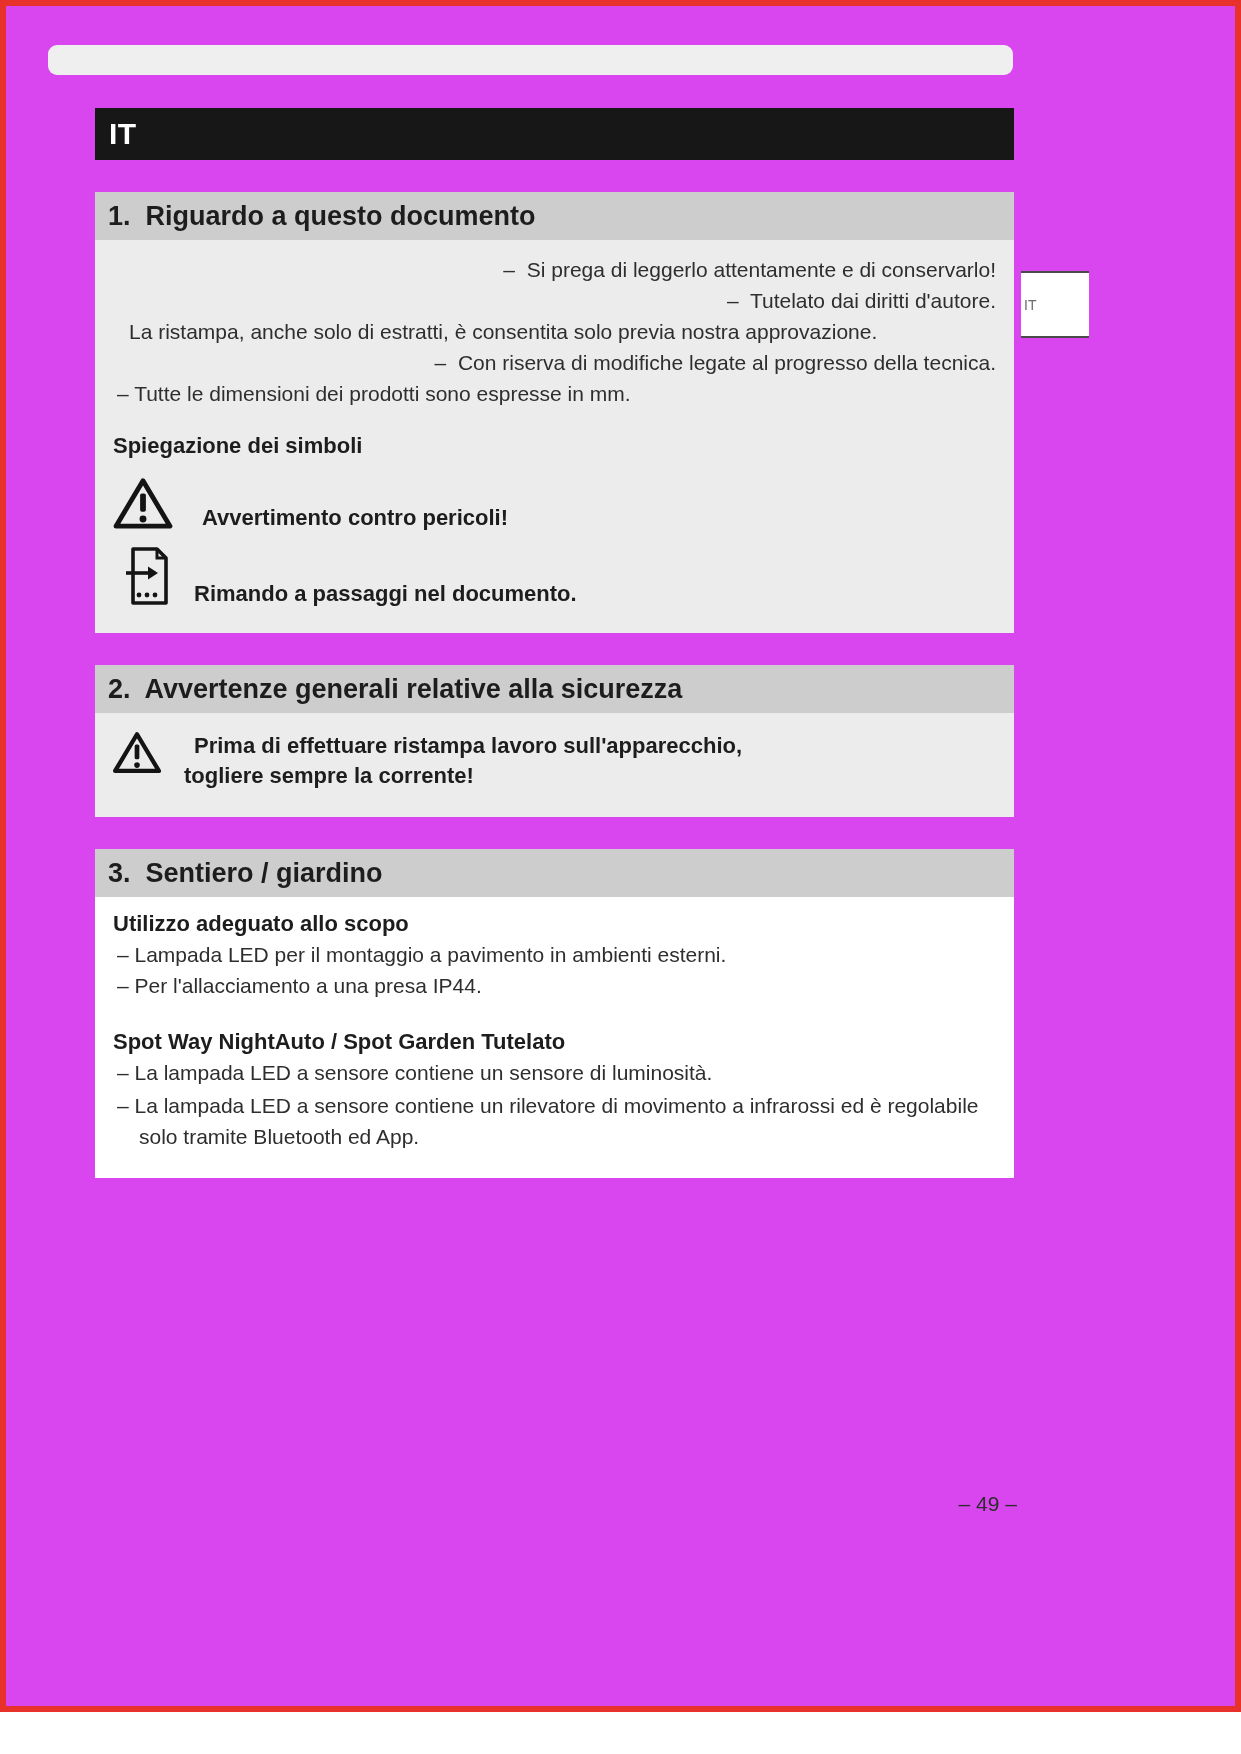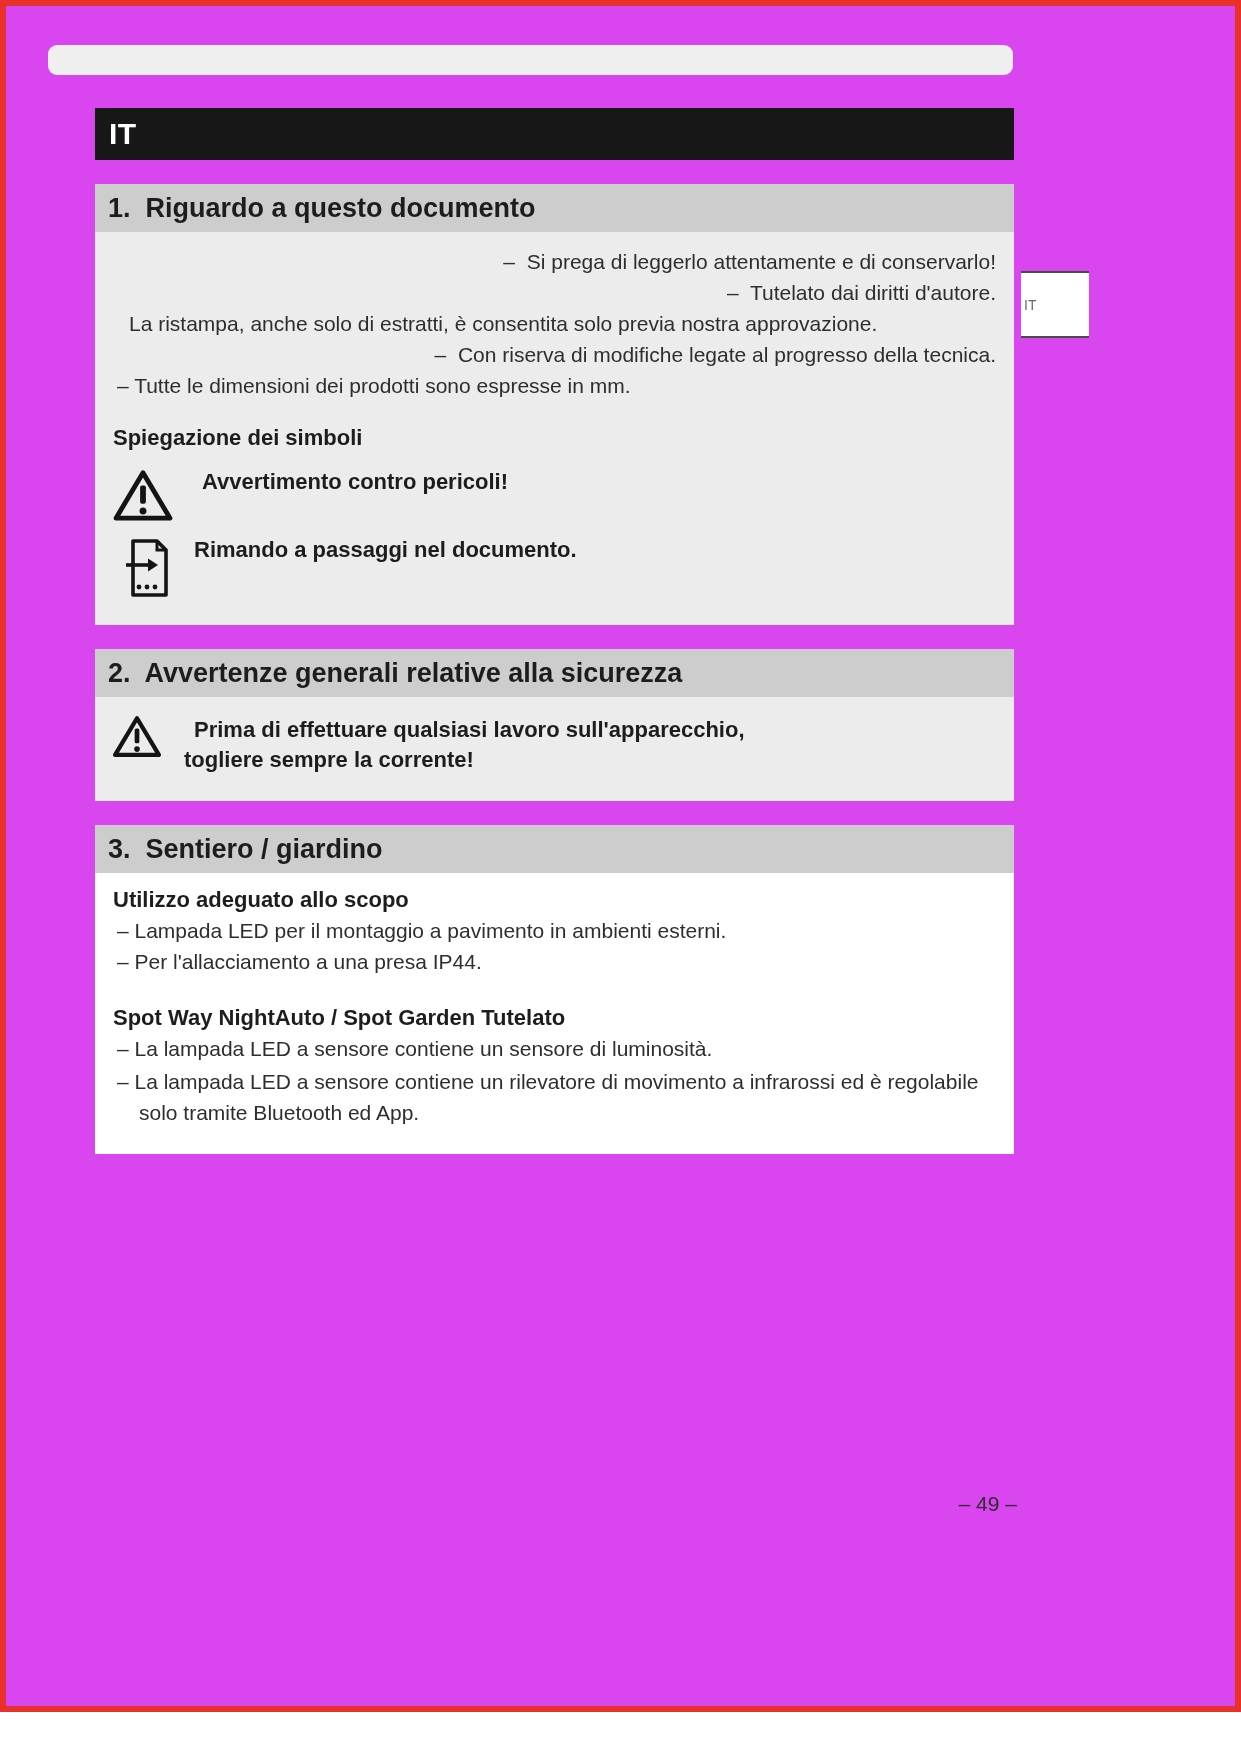--- a/index.html
+++ b/index.html
@@ -39,21 +39,21 @@
     height: 52px;
     background: #171717;
     color: #ffffff;
     font-size: 30px;
     font-weight: bold;
     display: flex;
     align-items: center;
     padding-left: 14px;
     letter-spacing: 0.5px;
   }
-  .section { margin-top: 24px; }
+  .section { margin-top: 32px; }
   .section-header {
     height: 48px;
     background: #cdcdcd;
     display: flex;
     align-items: center;
     padding-left: 13px;
     font-size: 27px;
     font-weight: bold;
     color: #1d1d1d;
     white-space: pre-wrap;
@@ -75,21 +75,21 @@
   .bold-heading {
     font-size: 22px;
     font-weight: bold;
     color: #1d1d1d;
     padding-left: 18px;
     white-space: pre-wrap;
   }
   .symbols-heading { margin-top: 24px; }
   .symbol-row {
     display: flex;
-    align-items: flex-start;
+    align-items: flex-end;
   }
   .symbol-row .symbol-label {
     font-size: 22px;
     font-weight: bold;
     color: #1d1d1d;
     white-space: pre-wrap;
   }
   .warning-row { margin-top: 18px; padding-left: 17px; }
   .warning-row .symbol-label { margin-left: 28px; }
   .docref-row { margin-top: 14px; padding-left: 31px; }
@@ -207,21 +207,21 @@
       <div class="section-body">
         <div class="safety-warning-row">
           <span class="icon-box">
             <svg width="50" height="44" viewBox="0 0 64 56">
               <path d="M32 4 L60 51 L4 51 Z" fill="none" stroke="#141414" stroke-width="5.5" stroke-linejoin="round"></path>
               <rect x="29" y="17" width="6" height="19" rx="2" fill="#141414"></rect>
               <circle cx="32" cy="43.5" r="3.6" fill="#141414"></circle>
             </svg>
           </span>
           <div class="safety-warning-text">
-            <div class="w1">Prima di effettuare qualsiasi lavoro sull'apparecchio,</div>
+            <div class="w1">Prima di effettuare ristampa lavoro sull'apparecchio,</div>
             <div class="w2">togliere sempre la corrente!</div>
           </div>
         </div>
       </div>
     </div>
 
     <div class="section">
       <div class="section-header">3.  Sentiero / giardino</div>
       <div class="section-body white">
         <div class="bold-heading">Utilizzo adeguato allo scopo</div>

